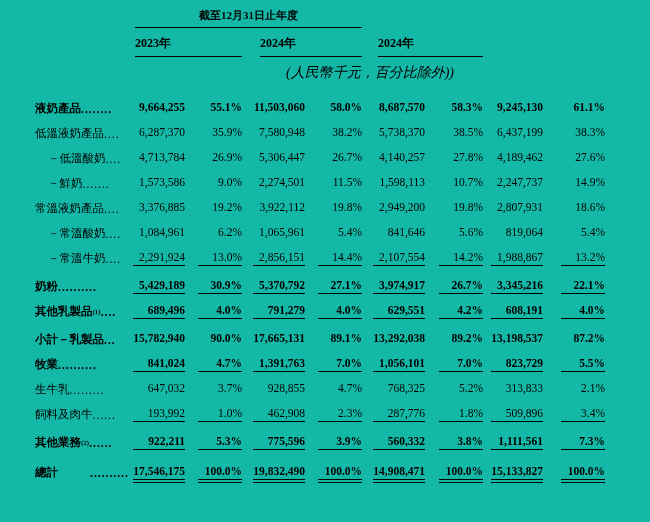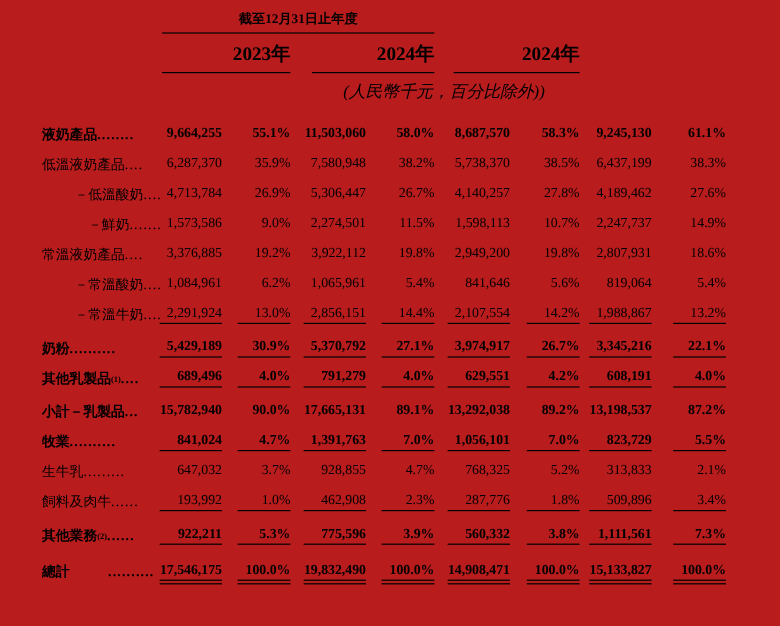--- a/index.html
+++ b/index.html
@@ -9,21 +9,21 @@
     width: 650px;
     height: 522px;
     color: #000;
     font-family: "Liberation Serif", "DejaVu Serif", serif;
   }
   .sheet {
     position: relative;
     width: 650px;
     height: 522px;
     overflow: hidden;
-    background: #b91c1c;
+    background: #14b8a6;
   }
   .tbl {
     position: absolute;
     left: 35px;
     top: 8px;
     display: grid;
     grid-template-columns: 100px 50px 57px 63px 57px 63px 58px 60px 62px;
   }
   
   .ghead {
@@ -32,22 +32,22 @@
     text-align: center;
     border-bottom: 1px solid #000;
     padding-bottom: 4px;
     align-self: end;
     white-space: nowrap;
   }
   .g1 { grid-column: 2 / 6; }
   .g2 { grid-column: 6 / 10; margin-left: 16px; }
   .yhead {
     font-weight: bold;
-    font-size: 16px;
-    text-align: right;
+    font-size: 12px;
+    text-align: left;
     border-bottom: 1px solid #000;
     padding: 7px 0 4px 0;
     white-space: nowrap;
   }
   .yh1 { grid-column: 2 / 4; }
   .yh2 { grid-column: 4 / 6; margin-left: 18px; }
   .yh3 { grid-column: 6 / 8; margin-left: 16px; }
   .yh4 { grid-column: 8 / 10; margin-left: 17px; }
   .note-ua {
     grid-column: 6 / 10;
@@ -73,21 +73,21 @@
     height: 25px;
     display: flex;
     align-items: center;
     font-size: 11.5px;
   }
   .row.first > div { margin-top: 12px; }
   .row.gap3 > div { margin-top: 3px; }
   .row.gap5 > div { margin-top: 5px; gap: 16px; }
   .row.bold { font-weight: bold; }
   .lbl { white-space: nowrap; overflow: hidden; }
-  .row.indent .lbl { padding-left: 13px; justify-content: flex-end; }
+  .row.indent .lbl { padding-left: 13px; }
   .lbl sup { font-size: 7px; line-height: 0; }
   .lbl .dots { letter-spacing: 1px; }
   .cell.num { justify-content: flex-end; }
   .cell.num > span {
     display: inline-block;
     text-align: right;
     padding-bottom: 2px;
     border-bottom: 1px solid transparent;
     white-space: nowrap;
   }

